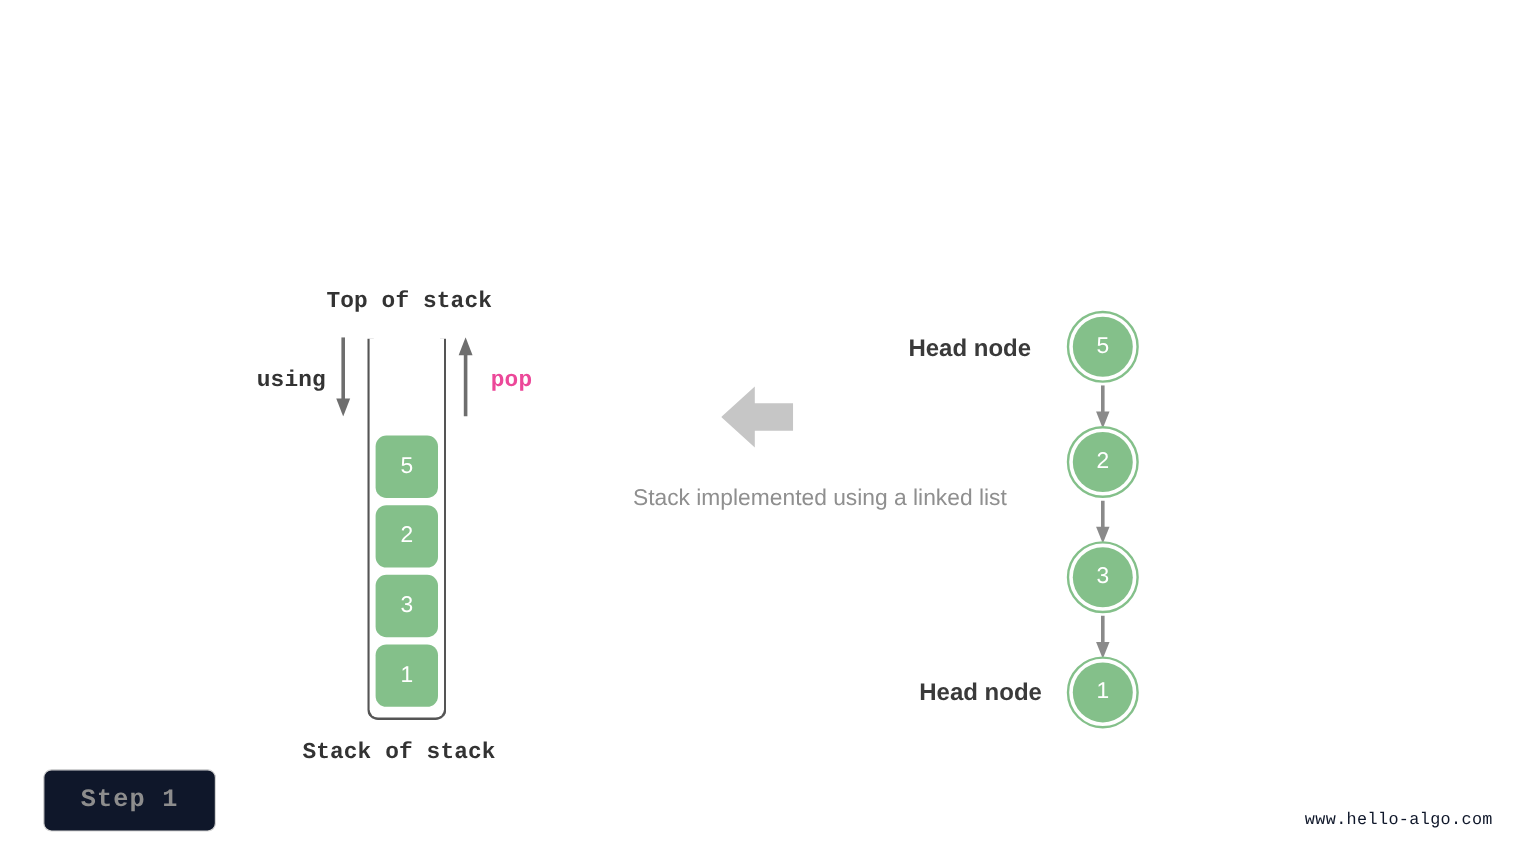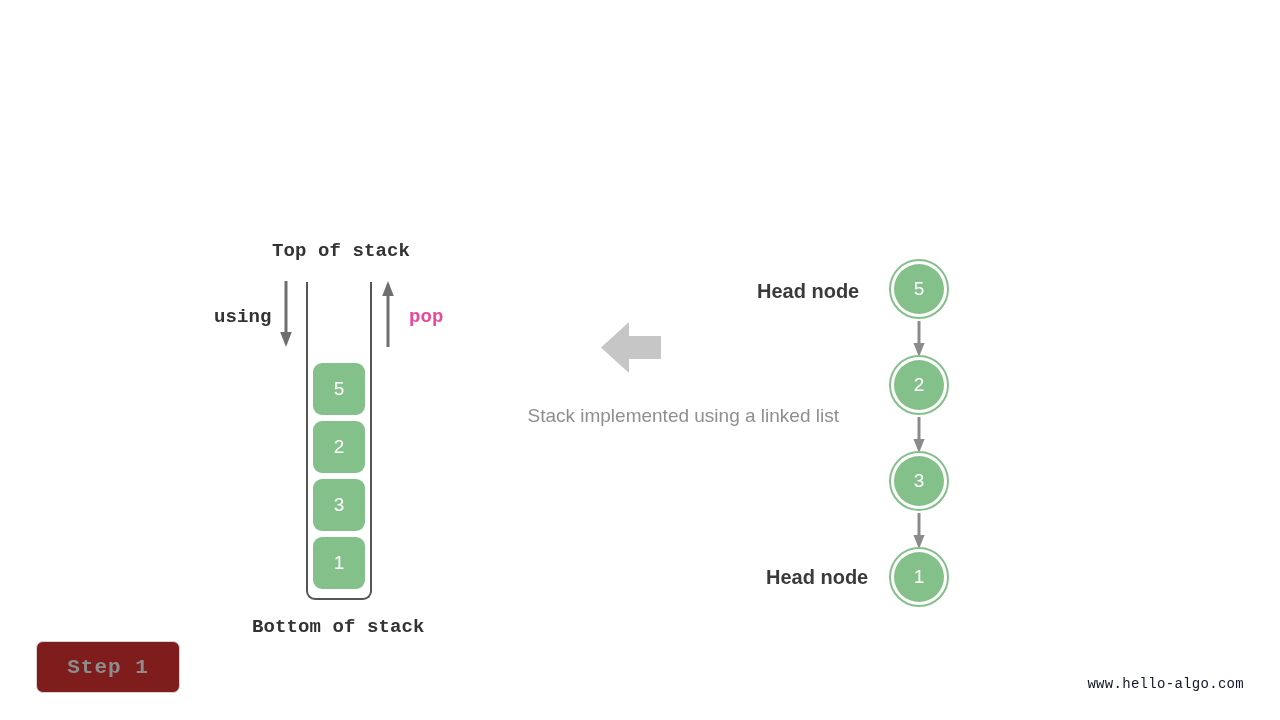--- a/index.html
+++ b/index.html
@@ -165,21 +165,21 @@
   
   .step-badge {
     position: absolute;
     left: 36px;
     top: 641px;
     width: 144px;
     height: 52px;
     box-sizing: border-box;
     border: 1px solid #d4d4d4;
     border-radius: 7px;
-    background: #7f1d1d;
+    background: #0f172a;
     display: flex;
     align-items: center;
     justify-content: center;
     font-family: "Liberation Mono", monospace;
     font-size: 21px;
     font-weight: bold;
     color: #8d8d8d;
     letter-spacing: 1px;
   }
 
@@ -220,21 +220,21 @@
 
     <div class="stack-container"></div>
 
     <div class="stack-cells">
       <div class="stack-cell">5</div>
       <div class="stack-cell">2</div>
       <div class="stack-cell">3</div>
       <div class="stack-cell">1</div>
     </div>
 
-    <div class="label-bold stack-bottom-title">Bottom of stack</div>
+    <div class="label-bold stack-bottom-title">Stack of stack</div>
   </div>
 
   <svg class="center-arrow" viewBox="0 0 60 55">
     <polygon points="0,27.5 28,2 28,16 60,16 60,39 28,39 28,53" fill="#c6c6c6"></polygon>
   </svg>
 
   <div class="center-caption">Stack implemented using a linked list</div>
 
   <div>
 

